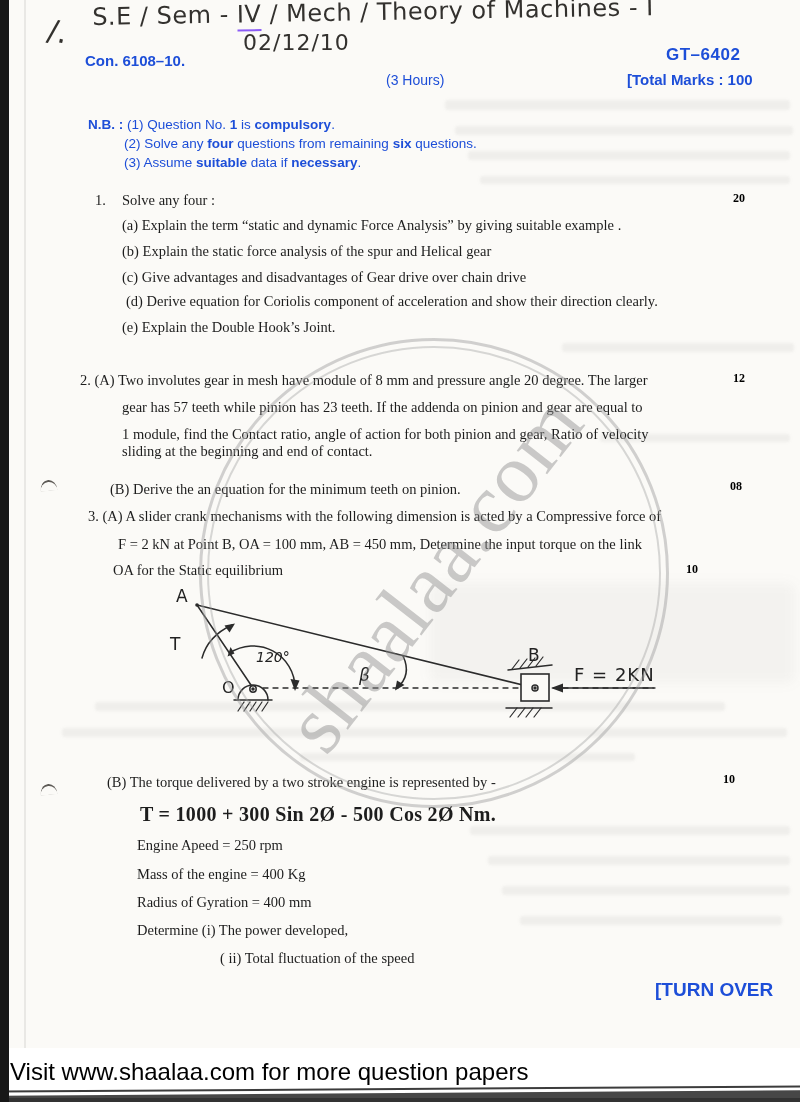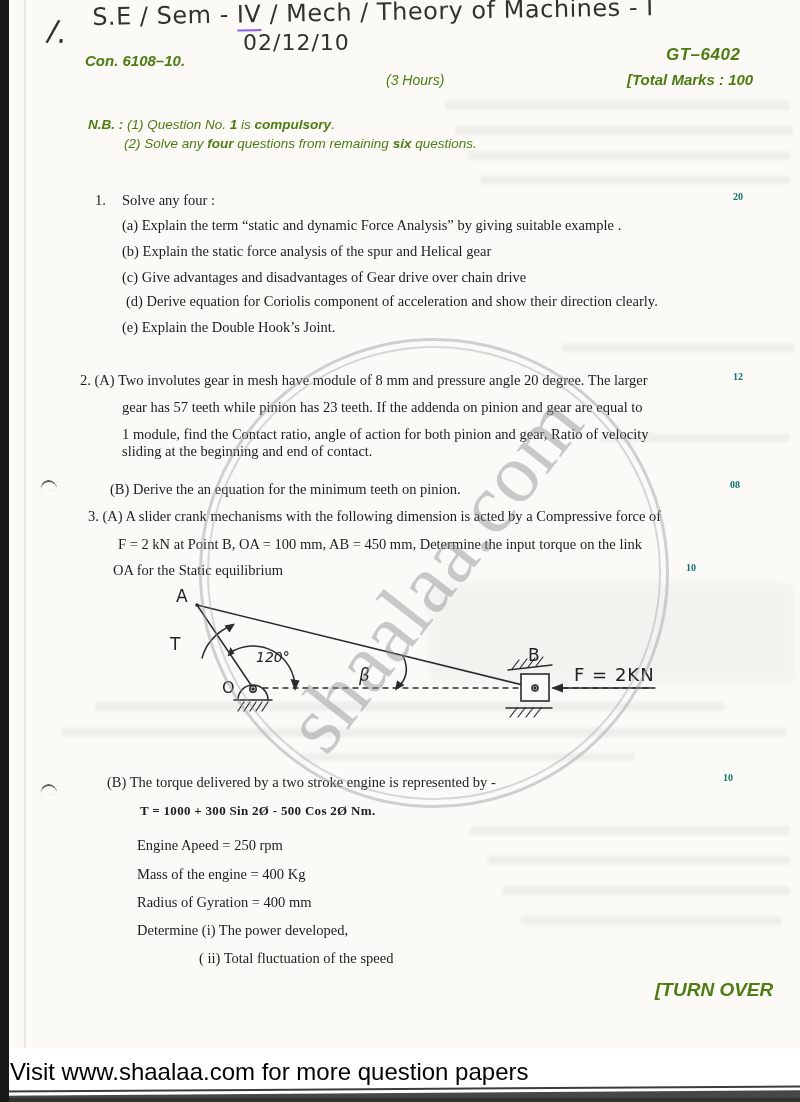--- a/index.html
+++ b/index.html
@@ -1,22 +1,22 @@
 <!DOCTYPE html>
 <html><head>
 <meta charset="utf-8">
 <style>
   html,body{margin:0;padding:0;background:#ffffff;}
   .page{position:relative;width:800px;height:1102px;background:#fbfaf7;overflow:hidden;
         font-family:"Liberation Serif", serif;color:#1c1c1c;}
   .abs{position:absolute;white-space:nowrap;}
   .serif{font-family:"Liberation Serif", serif;font-size:14.5px;color:#1d1d1d;}
-  .sans{font-family:"Liberation Sans", sans-serif;color:#4d7c0f;font-style:italic;}
+  .sans{font-family:"Liberation Sans", sans-serif;color:#1d4ed8;}
   .b{font-weight:bold;}
-  .marks{font-family:"Liberation Serif", serif;font-weight:bold;font-size:10px;color:#0f766e;}
+  .marks{font-family:"Liberation Serif", serif;font-weight:bold;font-size:12px;color:#000000;}
   .hand{font-family:"DejaVu Sans", sans-serif;color:#33312e;}
   .uline{border-bottom:2px solid #8b5cf6;padding-bottom:1px;}
   
   .edge-left{position:absolute;left:0;top:0;width:9px;height:1102px;background:#171717;z-index:6;}
   .crease{position:absolute;left:24px;top:0;width:2px;height:1086px;background:rgba(80,80,80,0.10);z-index:1;}
   .ghost{position:absolute;background:rgba(90,90,90,0.07);filter:blur(1.5px);border-radius:3px;z-index:0;}
   .ghost-big{position:absolute;background:rgba(90,90,90,0.05);filter:blur(6px);border-radius:8px;z-index:0;}
   .pen-curl{position:absolute;width:17px;height:9px;border-top:2.5px solid #5d5a56;
             border-radius:50% 50% 0 0 / 100% 100% 0 0;transform:rotate(-6deg);z-index:2;}
   
@@ -72,20 +72,23 @@
     <div class="abs sans b" style="left:666px;top:45px;font-size:17px;letter-spacing:0.5px;">GT–6402</div>
     <div class="abs sans" style="left:386px;top:72px;font-size:14px;">(3 Hours)</div>
     <div class="abs sans b" style="left:627px;top:71px;font-size:15px;">[Total Marks : 100</div>
 
     <div class="abs sans" style="left:88px;top:117px;font-size:13.5px;">
       <span class="b">N.B. :</span>
       <span>(1) </span><span>Question No. </span><span class="b">1</span><span> is </span><span class="b">compulsory</span><span>.</span>
     </div>
     <div class="abs sans" style="left:124px;top:136px;font-size:13.5px;">
       <span>(2) </span><span>Solve any </span><span class="b">four</span><span> questions from remaining </span><span class="b">six</span><span> questions.</span>
+    </div>
+    <div class="abs sans" style="left:124px;top:155px;font-size:13.5px;">
+      <span>(3) </span><span>Assume </span><span class="b">suitable</span><span> data if </span><span class="b">necessary</span><span>.</span>
     </div>
 
     <div class="abs serif" style="left:95px;top:192px;">1.</div>
     <div class="abs serif" style="left:122px;top:192px;">Solve any four :</div>
     <div class="abs marks" style="left:733px;top:191px;">20</div>
 
     <div class="abs serif" style="left:122px;top:217px;">
       <span>(a)</span> <span>Explain the term “static and dynamic Force Analysis”  by giving suitable example .</span>
     </div>
     <div class="abs serif" style="left:122px;top:243px;">
@@ -172,26 +175,26 @@
         <text x="209" y="103" font-size="17" font-style="italic">β</text>
         <text x="378" y="83" font-size="17">B</text>
         <text x="424" y="103" font-size="18" letter-spacing="1">F = 2KN</text>
       </g>
     </svg>
 
     <div class="abs serif" style="left:107px;top:774px;">
       <span>(B)</span> <span>The torque delivered by a two stroke engine is represented by -</span>
     </div>
     <div class="abs marks" style="left:723px;top:772px;">10</div>
-    <div class="abs serif b" style="left:140px;top:803px;font-size:13px;letter-spacing:0.3px;">T = 1000 + 300 Sin 2Ø - 500 Cos 2Ø   Nm.</div>
+    <div class="abs serif b" style="left:140px;top:803px;font-size:20px;letter-spacing:0.3px;">T = 1000 + 300 Sin 2Ø - 500 Cos 2Ø   Nm.</div>
     <div class="abs serif" style="left:137px;top:837px;">Engine Apeed = 250 rpm</div>
     <div class="abs serif" style="left:137px;top:866px;">Mass of the engine = 400 Kg</div>
     <div class="abs serif" style="left:137px;top:894px;">Radius of Gyration = 400 mm</div>
     <div class="abs serif" style="left:137px;top:922px;">Determine (i) The power developed,</div>
-    <div class="abs serif" style="left:199px;top:950px;">( ii) Total fluctuation of the speed</div>
+    <div class="abs serif" style="left:220px;top:950px;">( ii) Total fluctuation of the speed</div>
 
     <div class="abs sans b" style="left:655px;top:979px;font-size:19px;">[TURN OVER</div>
 
     <div class="pen-curl" style="left:40px;top:480px;"></div>
     <div class="pen-curl" style="left:40px;top:784px;"></div>
   </div>
 
   <div class="wm">
     <div class="ring-outer"></div>
     <div class="ring-inner"></div>

